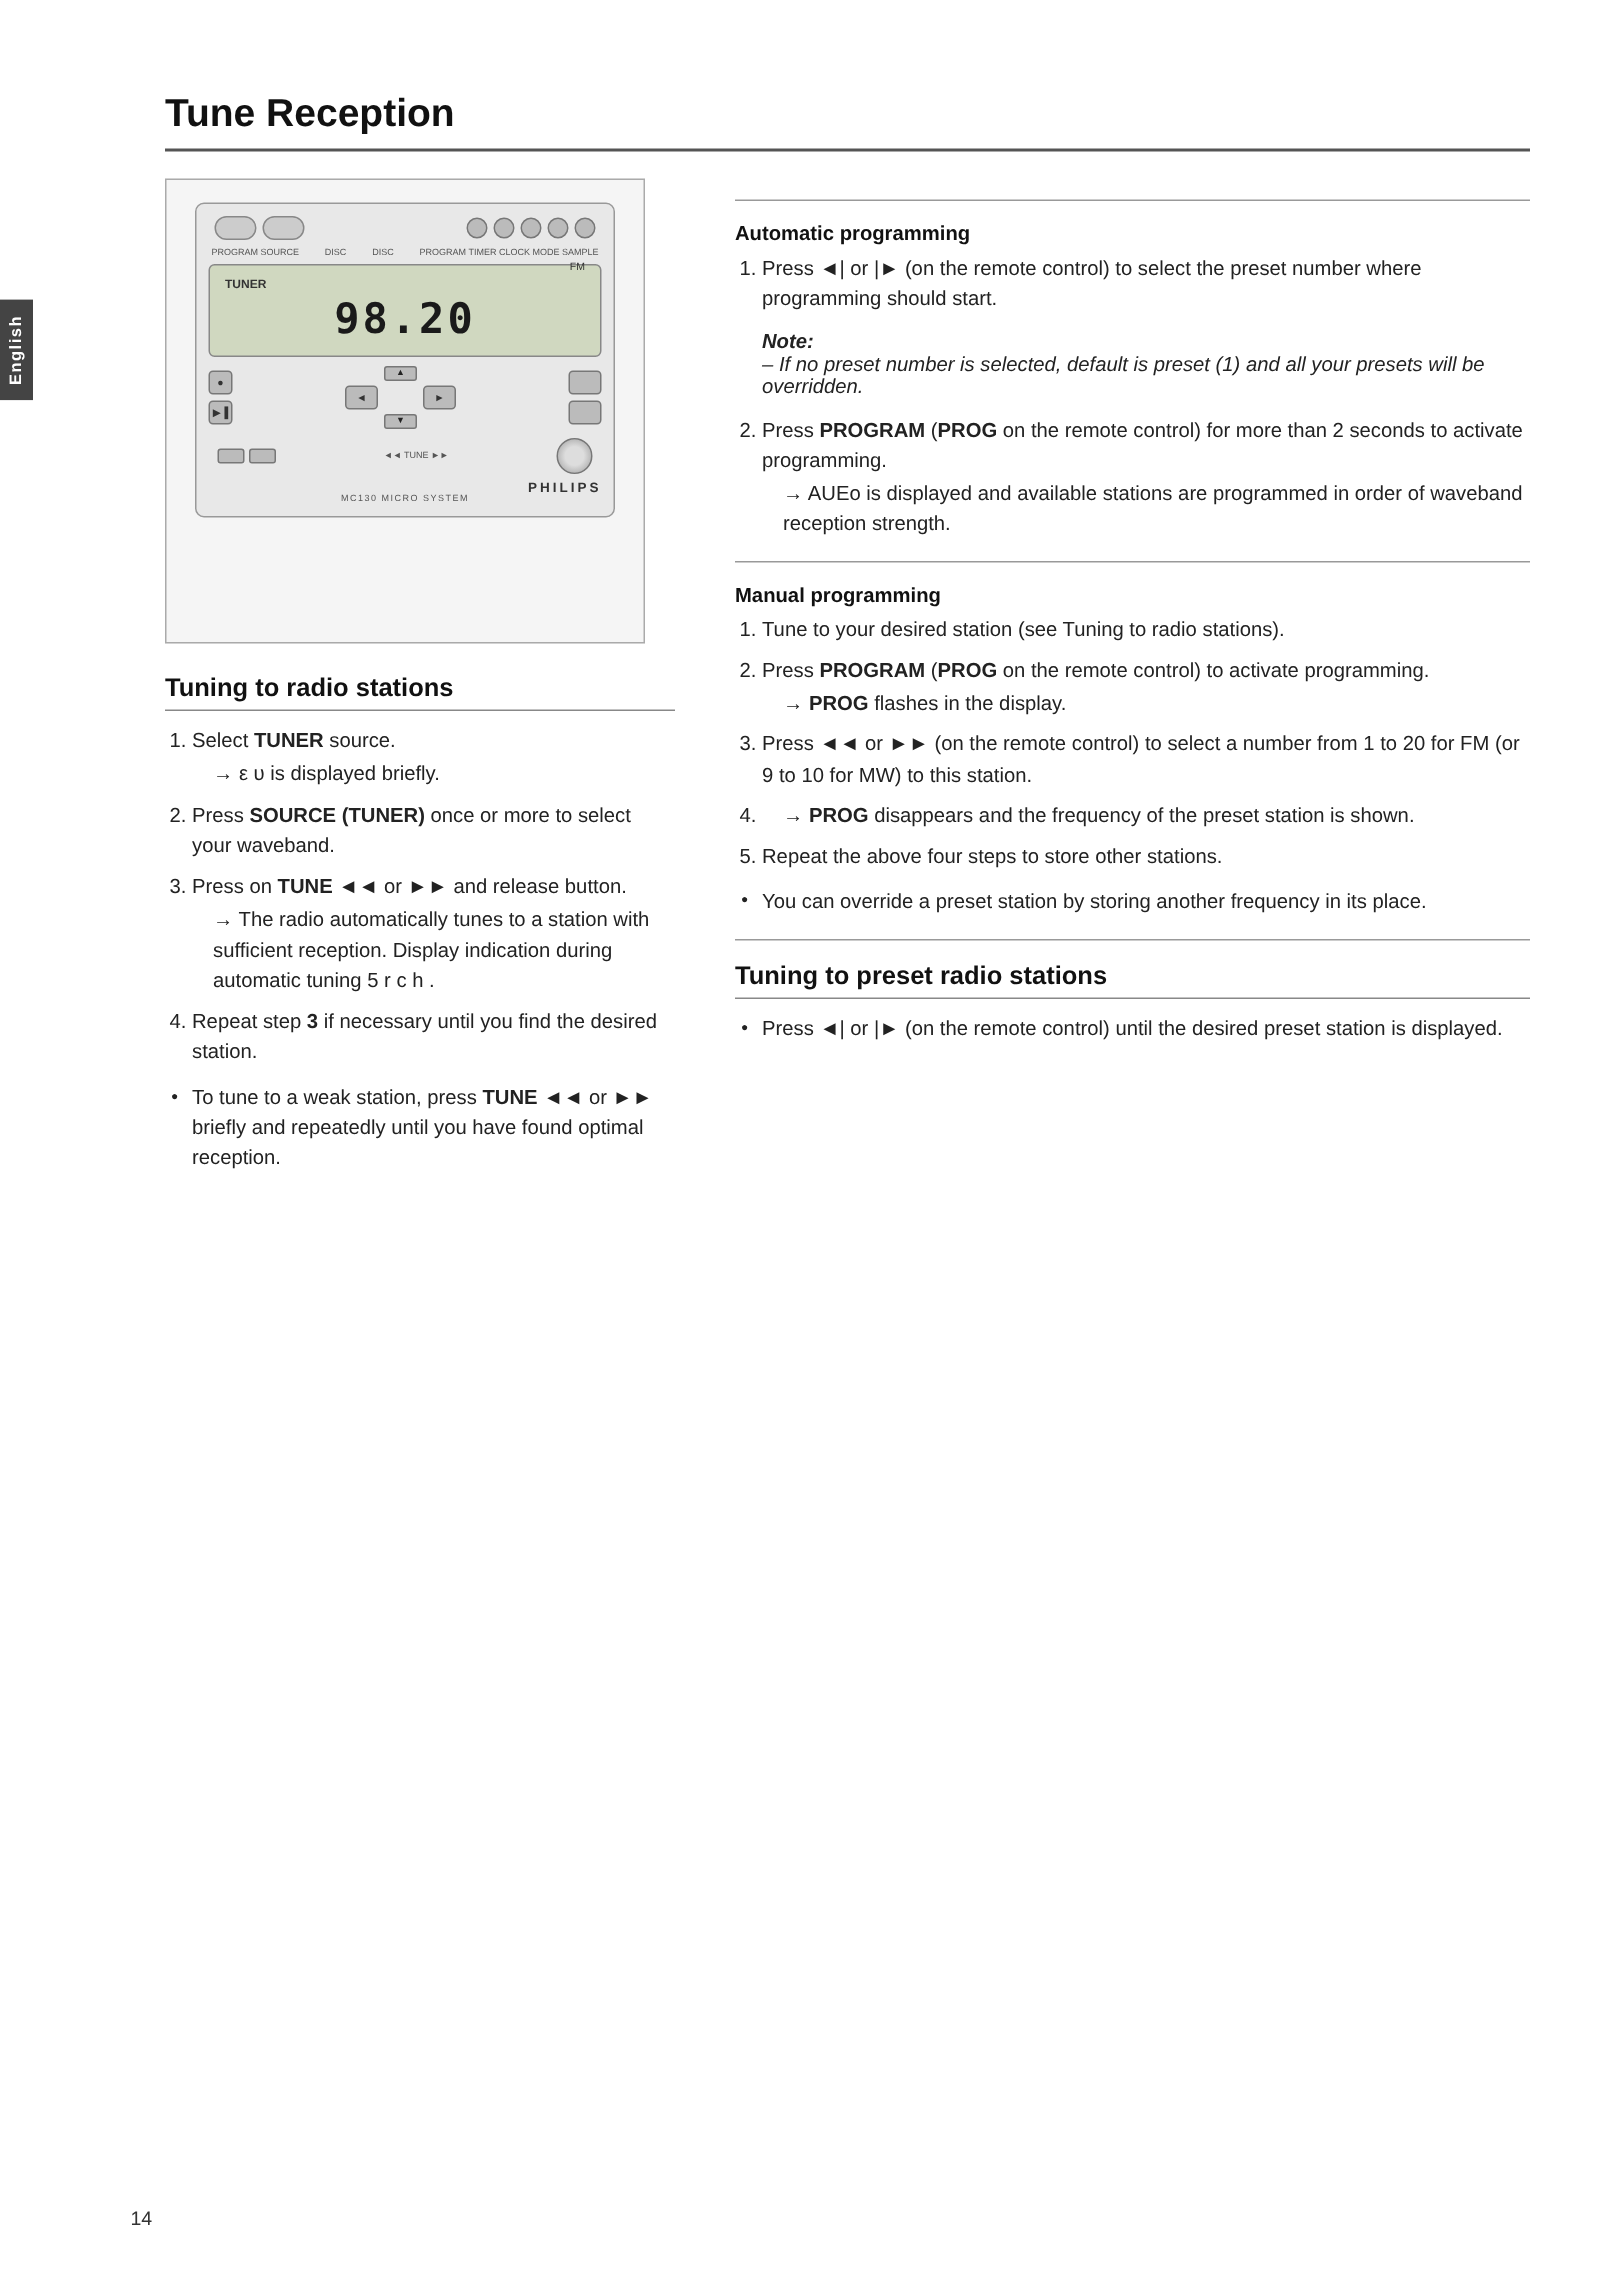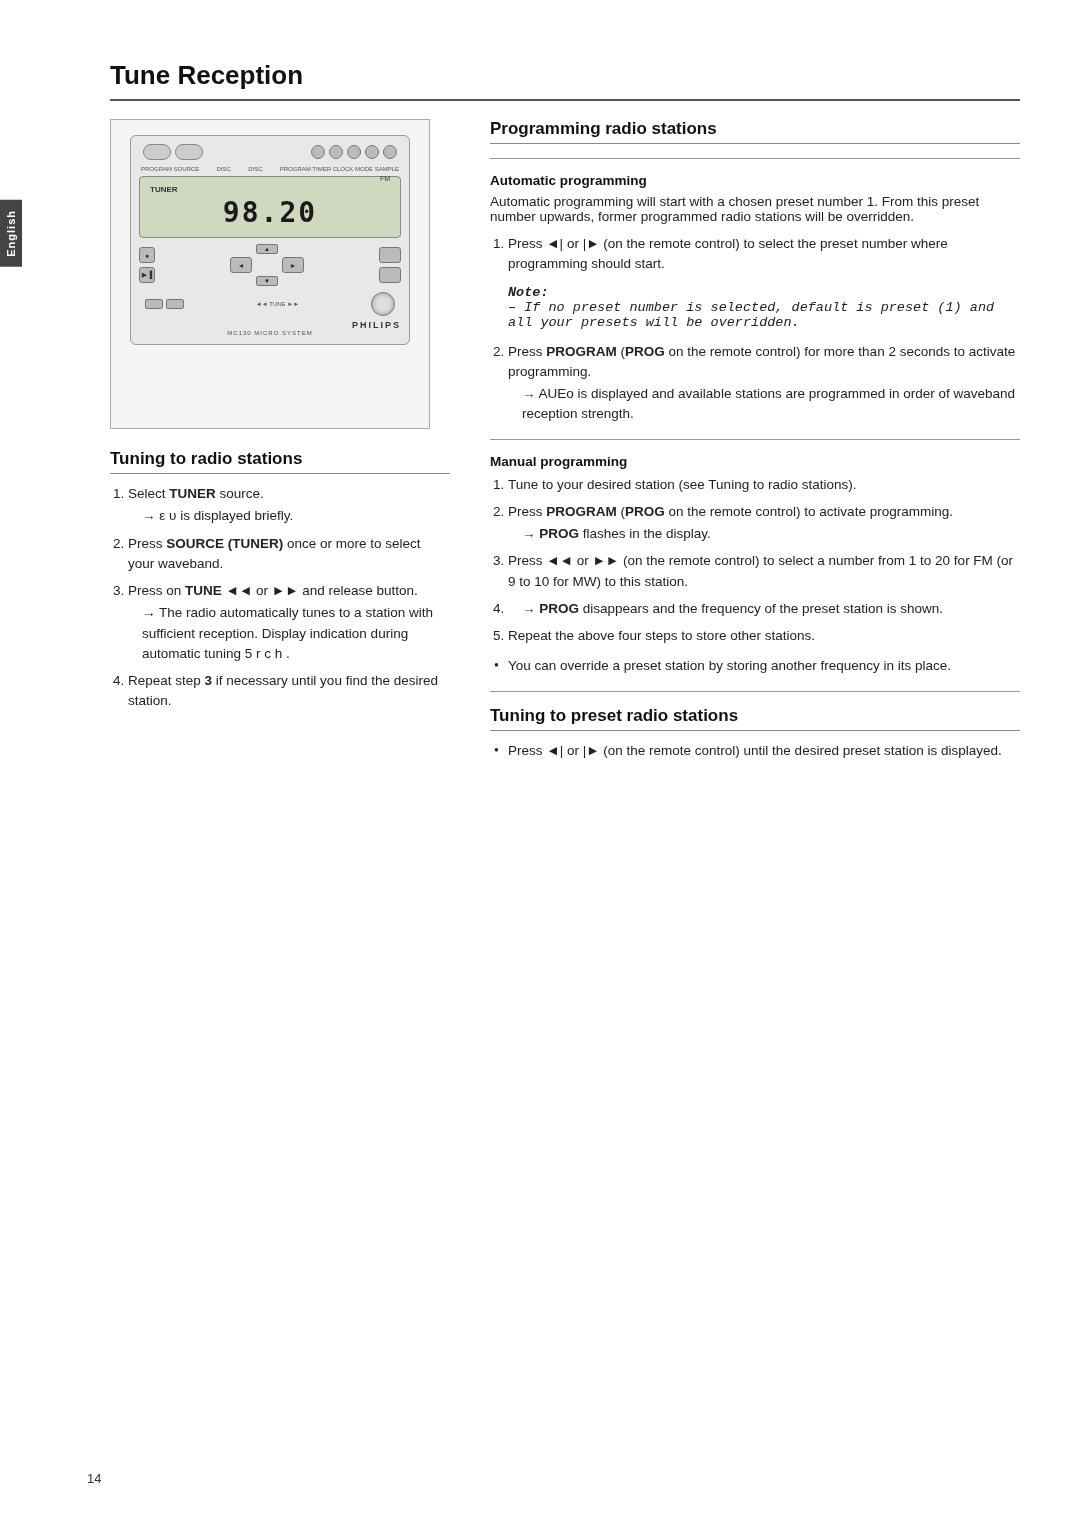--- a/index.html
+++ b/index.html
@@ -372,41 +372,44 @@
           </li>
           <li>
             <span>Press on <b>TUNE ◄◄</b> or <b>►►</b> and release button.</span>
             <div class="arrow-note">The radio automatically tunes to a station with sufficient reception. Display indication during automatic tuning 5 r c h .</div>
           </li>
           <li>
             <span>Repeat step <b>3</b> if necessary until you find the desired station.</span>
           </li>
         </ol>
 
+        <ul class="bullets">
+          <li>
+            <span>To tune to a weak station, press <b>TUNE ◄◄</b> or <b>►►</b> briefly and repeatedly until you have found optimal reception.</span>
+          </li>
+        </ul>
 
       </div>
 
       <div class="right-col">
 
-        <h2 class="section-heading">Programming radio stations</h2>
 
 
         <hr class="divider">
 
         <div class="subsection-heading">Automatic programming</div>
 
-        <p style="margin-bottom:10px;">Automatic programming will start with a chosen preset number 1. From this preset number upwards, former programmed radio stations will be overridden.</p>
 
         <ol class="steps">
           <li>
             <span>Press ◄| or |► (on the remote control) to select the preset number where programming should start.</span>
           </li>
         </ol>
 
-        <div class="note-block" style="margin-left:18px; margin-bottom:12px;font-family:Liberation Mono, monospace;">
+        <div class="note-block" style="margin-left:18px; margin-bottom:12px;">
           <span class="note-label">Note:</span><br>
           <span>– If no preset number is selected, default is preset (1) and all your presets will be overridden.</span>
         </div>
 
         <ol class="steps" start="2">
           <li>
             <span>Press <b>PROGRAM</b> (<b>PROG</b> on the remote control) for more than 2 seconds to activate programming.</span>
             <div class="arrow-note">AUEo is displayed and available stations are programmed in order of waveband reception strength.</div>
           </li>
         </ol>

